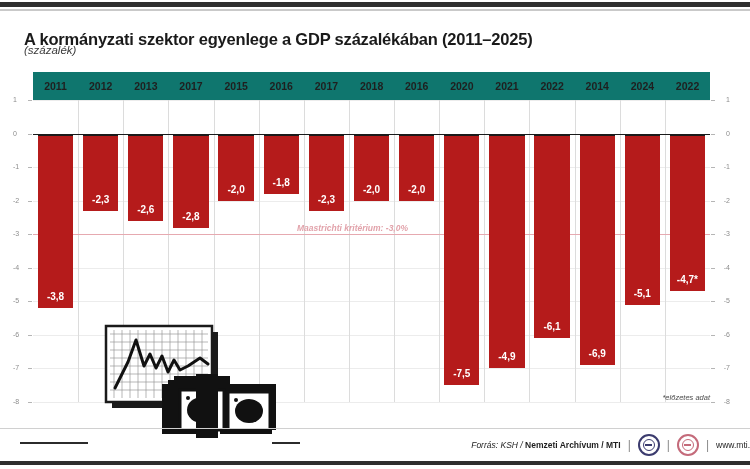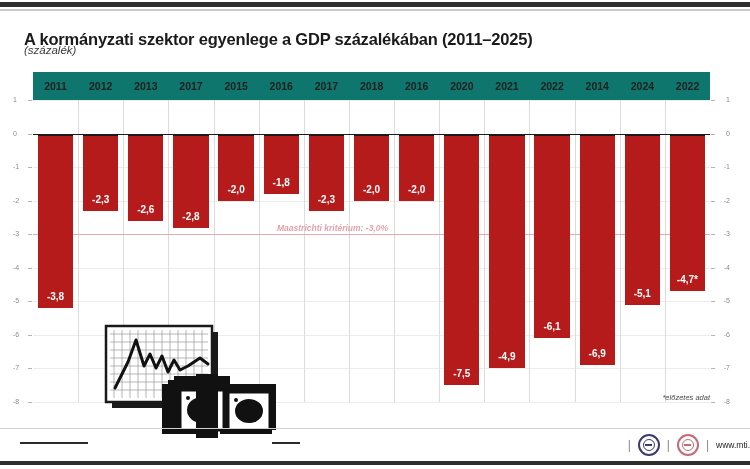--- a/index.html
+++ b/index.html
@@ -189,21 +189,21 @@
       <div class="vgrid" style="left: 315.933px;"></div>
       <div class="vgrid" style="left: 361.067px;"></div>
       <div class="vgrid" style="left: 406.2px;"></div>
       <div class="vgrid" style="left: 451.333px;"></div>
       <div class="vgrid" style="left: 496.467px;"></div>
       <div class="vgrid" style="left: 541.6px;"></div>
       <div class="vgrid" style="left: 586.733px;"></div>
       <div class="vgrid" style="left: 631.867px;"></div>
       <div class="zeroline" style="top: 33.5556px;"></div>
       <div class="maas-line" style="top: 134.222px;"></div>
-      <div class="maas-label" style="top: 123.222px; left: 244px;">Maastrichti kritérium: -3,0%</div>
+      <div class="maas-label" style="top: 123.222px; left: 264px;">Maastrichti kritérium: -3,0%</div>
       <div class="bar" style="left: 4.96467px; top: 33.5556px; width: 35.204px; height: 174.489px; background: rgb(181, 27, 27);"></div>
       <div class="bar-label" style="left: 4.96467px; width: 35.204px; top: 191.044px;">-3,8</div>
       <div class="bar" style="left: 50.098px; top: 33.5556px; width: 35.204px; height: 77.1778px; background: rgb(181, 27, 27);"></div>
       <div class="bar-label" style="left: 50.098px; width: 35.204px; top: 93.7333px;">-2,3</div>
       <div class="bar" style="left: 95.2313px; top: 33.5556px; width: 35.204px; height: 87.2444px; background: rgb(181, 27, 27);"></div>
       <div class="bar-label" style="left: 95.2313px; width: 35.204px; top: 103.8px;">-2,6</div>
       <div class="bar" style="left: 140.365px; top: 33.5556px; width: 35.204px; height: 93.9556px; background: rgb(181, 27, 27);"></div>
       <div class="bar-label" style="left: 140.365px; width: 35.204px; top: 110.511px;">-2,8</div>
       <div class="bar" style="left: 185.498px; top: 33.5556px; width: 35.204px; height: 67.1111px; background: rgb(181, 27, 27);"></div>
       <div class="bar-label" style="left: 185.498px; width: 35.204px; top: 83.6667px;">-2,0</div>
@@ -273,20 +273,24 @@
       <circle cx="140" cy="82" r="2" fill="#111111"></circle>
       <rect x="100" y="56" width="22" height="64" fill="#111111"></rect>
     </g>
   </svg>
 </div>
 <div class="ill-sep-left"></div>
 <div class="ill-sep-right"></div>
 
 <div class="footer-rule"></div>
 <div class="footer-box">
+  <span class="src-text">
+    <span>Forrás: KSH /</span>
+    <b>Nemzeti Archívum / MTI</b>
+  </span>
   <span class="sep-bar">|</span>
   <span class="logo">
       <i></i>
     </span>
   <span class="sep-bar">|</span>
   <span class="logo rose">
       <i></i>
     </span>
   <span class="sep-bar">|</span>
   <span class="url">www.mti.</span>

